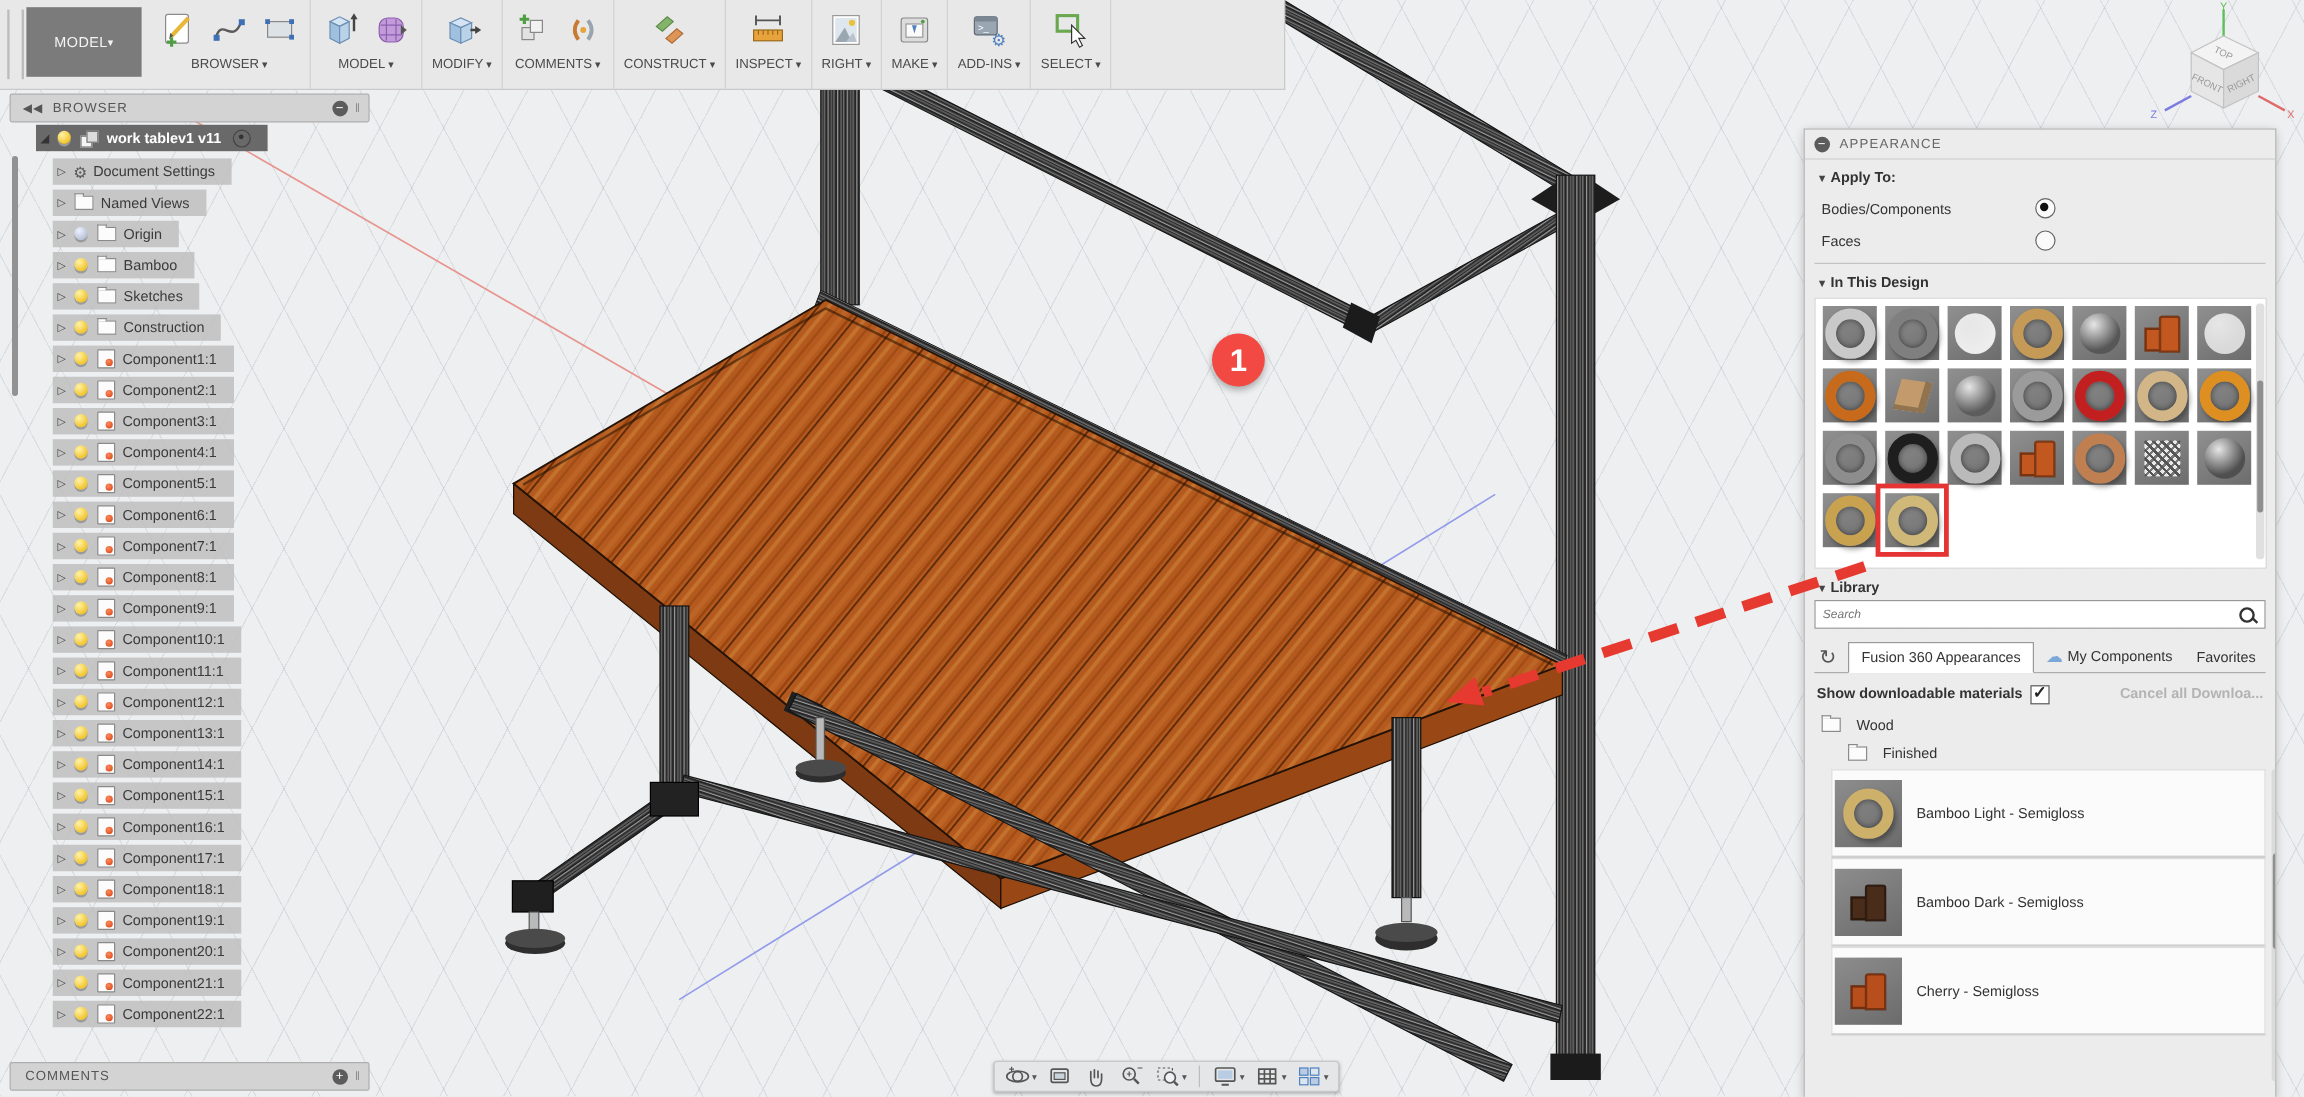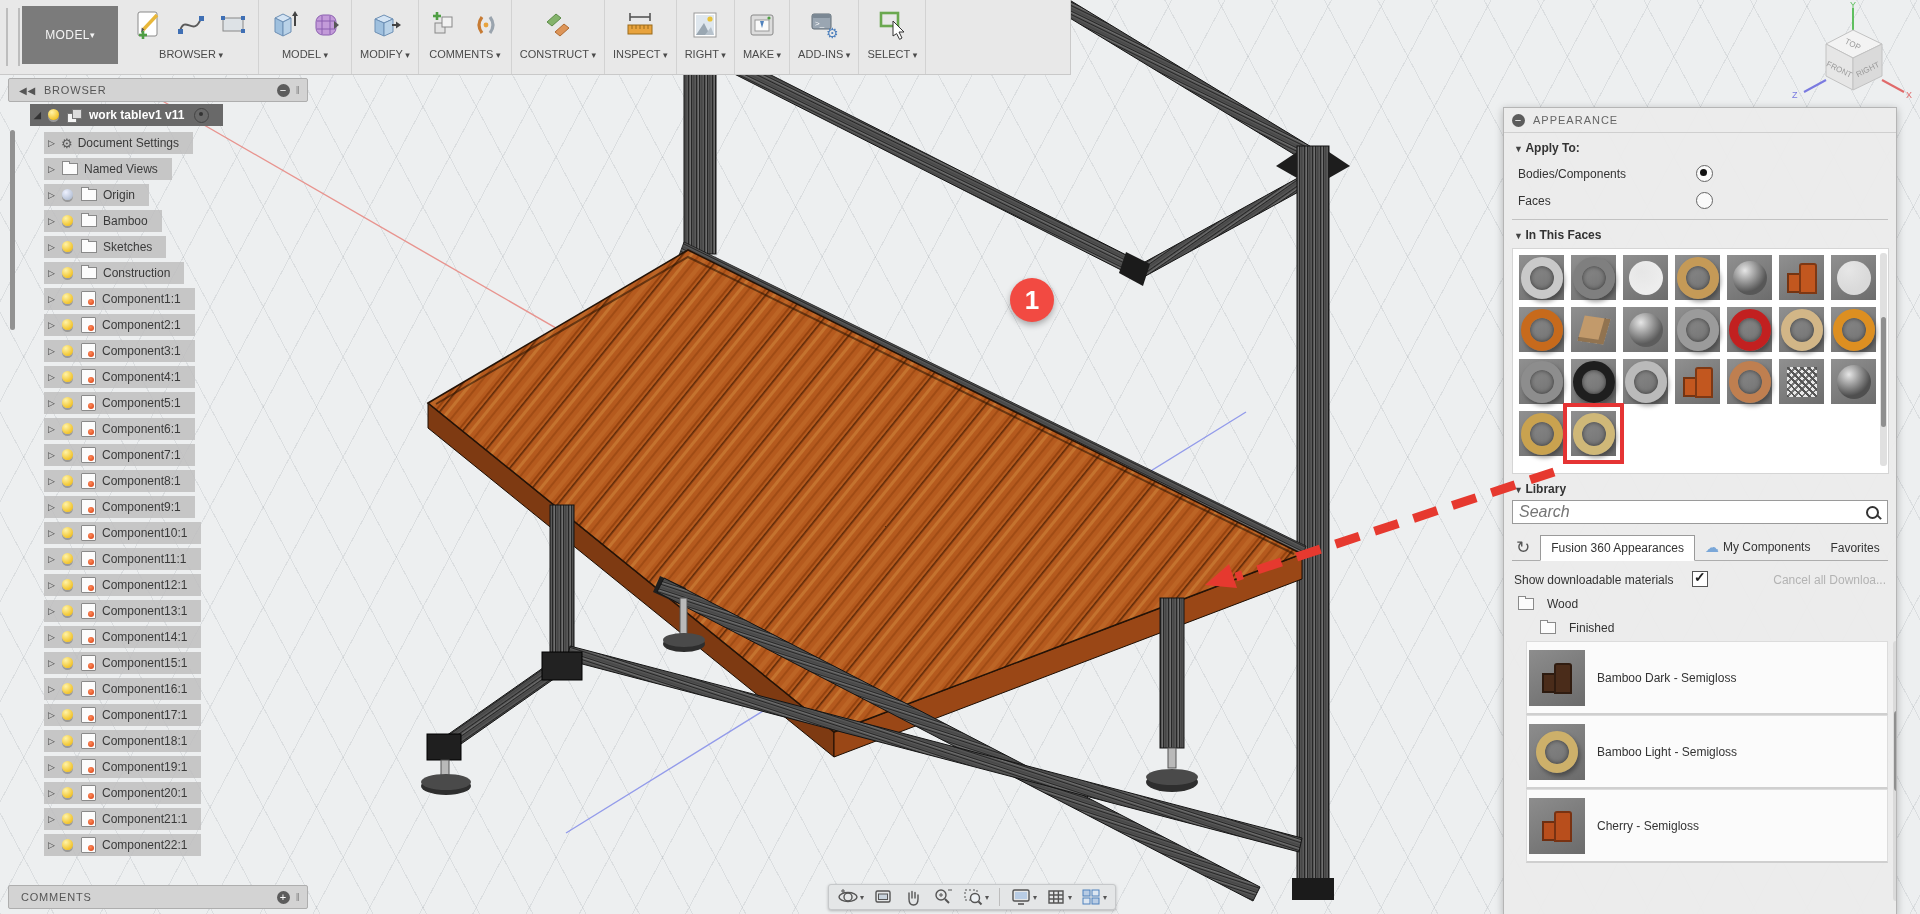--- a/index.html
+++ b/index.html
@@ -104,29 +104,29 @@
   .t-furn{width:30px;height:30px;position:relative;}
   .t-furn::before{content:"";position:absolute;left:0;top:10px;width:13px;height:16px;background:var(--c);border:2px solid rgba(0,0,0,.4);}
   .t-furn::after{content:"";position:absolute;right:0;top:0;width:14px;height:27px;background:var(--c);border:2px solid rgba(0,0,0,.35);border-radius:3px 3px 0 0;}
   .t-box{width:26px;height:26px;background:var(--c);transform:rotate(8deg) skewX(-8deg);box-shadow:inset -6px -4px 0 rgba(0,0,0,.25);}
   .t-mesh{width:30px;height:30px;background:
       repeating-linear-gradient(45deg,#555 0 2px,transparent 2px 5px),
       repeating-linear-gradient(-45deg,#777 0 2px,var(--c) 2px 5px);}
   .vscroll{position:absolute;right:1px;top:4px;width:7px;height:95%;background:#e0e0e0;border-radius:3px;}
   .vscroll .th{position:absolute;left:1px;width:5px;border-radius:3px;background:#8f8f8f;}
   #search-box{margin:4px 8px 0;height:22px;background:#fff;border:1px solid #9a9a9a;display:flex;align-items:center;}
-  #search-input{flex:1;border:none;outline:none;font-style:italic;color:#3b82f6;font-size:16px;padding:0 6px;background:transparent;font-family:"Liberation Sans",sans-serif;}
+  #search-input{flex:1;border:none;outline:none;font-style:italic;color:#3b82f6;font-size:10px;padding:0 6px;background:transparent;font-family:"Liberation Sans",sans-serif;}
   .mag{width:9px;height:9px;border:2px solid #333;border-radius:50%;position:relative;margin-right:8px;}
   .mag::after{content:"";position:absolute;left:8px;top:8px;width:6px;height:2px;background:#333;transform:rotate(45deg);}
   #tabs{display:flex;align-items:flex-end;margin:8px 8px 0;border-bottom:1px solid #adadad;height:28px;}
   #refresh{font-size:17px;color:#555;margin:0 10px 2px 4px;cursor:pointer;}
   .tab{font-size:12px;color:#333;padding:5px 10px;cursor:pointer;white-space:nowrap;display:flex;align-items:center;gap:4px;}
   .tab.active{background:#fff;border:1px solid #9a9a9a;border-bottom:1px solid #fff;margin-bottom:-1px;}
   .cloud{color:#7aa7d8;font-size:14px;}
-  #dl-row{display:flex;align-items:flex-end;margin:10px 10px 0;}
+  #dl-row{display:flex;align-items:flex-start;margin:10px 10px 0;font-weight:bold;}
   #dl-row .lbl{width:178px;}
   .chk{width:14px;height:14px;border:1.5px solid #555;background:#fff;position:relative;cursor:pointer;}
   .chk.on::after{content:"✓";position:absolute;left:1px;top:-3px;font-size:14px;color:#222;font-weight:bold;}
   #cancel-dl{flex:1;text-align:right;color:#b3b3b3;font-size:12px;}
   .folder-row{display:flex;align-items:center;gap:7px;margin:10px 0 0 12px;font-size:12px;color:#333;}
   .folder-row.indent{margin-left:34px;}
   #mat-list{margin:6px 8px 0 22px;position:relative;}
   .mat-row{display:flex;align-items:center;height:71px;background:#fbfbfb;border:1px solid #dcdcdc;
       border-bottom:2px solid #cfcfcf;cursor:pointer;}
   .mat-thumb{width:56px;height:56px;margin:0 0 0 2px;background:linear-gradient(150deg,#8d8d8d,#6b6b6b);
@@ -648,21 +648,21 @@
   <div class="ap-row">
     <span class="lbl">Bodies/Components</span>
     <span class="radio sel"></span>
   </div>
   <div class="ap-row">
     <span class="lbl">Faces</span>
     <span class="radio"></span>
   </div>
   <div class="hr"></div>
 
-  <div class="sec-h">In This Faces</div>
+  <div class="sec-h">In This Design</div>
   <div id="swatch-wrap">
     <div id="swatches">
         <div class="sw">
           <span class="t-torus" style="--c: #c9c9c9;"></span>
         </div>
         <div class="sw">
           <span class="t-torus" style="--c: #7f7f7f;"></span>
         </div>
         <div class="sw">
           <span class="t-sphere" style="--c: #ededed;"></span>
@@ -760,29 +760,29 @@
     <span class="fold"></span>
     <span>Wood</span>
   </div>
   <div class="folder-row indent">
     <span class="fold"></span>
     <span>Finished</span>
   </div>
   <div id="mat-list">
     <div class="mat-row">
         <div class="mat-thumb">
-          <span class="t-furn" style="--c: #4a2c1a;"></span>
-        </div>
-        <span class="mat-name">Bamboo Dark - Semigloss</span>
+          <span class="t-torus" style="--c: #cdb06a;"></span>
+        </div>
+        <span class="mat-name">Bamboo Light - Semigloss</span>
       </div>
       <div class="mat-row">
         <div class="mat-thumb">
-          <span class="t-torus" style="--c: #cdb06a;"></span>
-        </div>
-        <span class="mat-name">Bamboo Light - Semigloss</span>
+          <span class="t-furn" style="--c: #4a2c1a;"></span>
+        </div>
+        <span class="mat-name">Bamboo Dark - Semigloss</span>
       </div>
       <div class="mat-row">
         <div class="mat-thumb">
           <span class="t-furn" style="--c: #b84e1c;"></span>
         </div>
         <span class="mat-name">Cherry - Semigloss</span>
       </div>
       <div id="mat-scroll">
         <div class="th"></div>
       </div>

